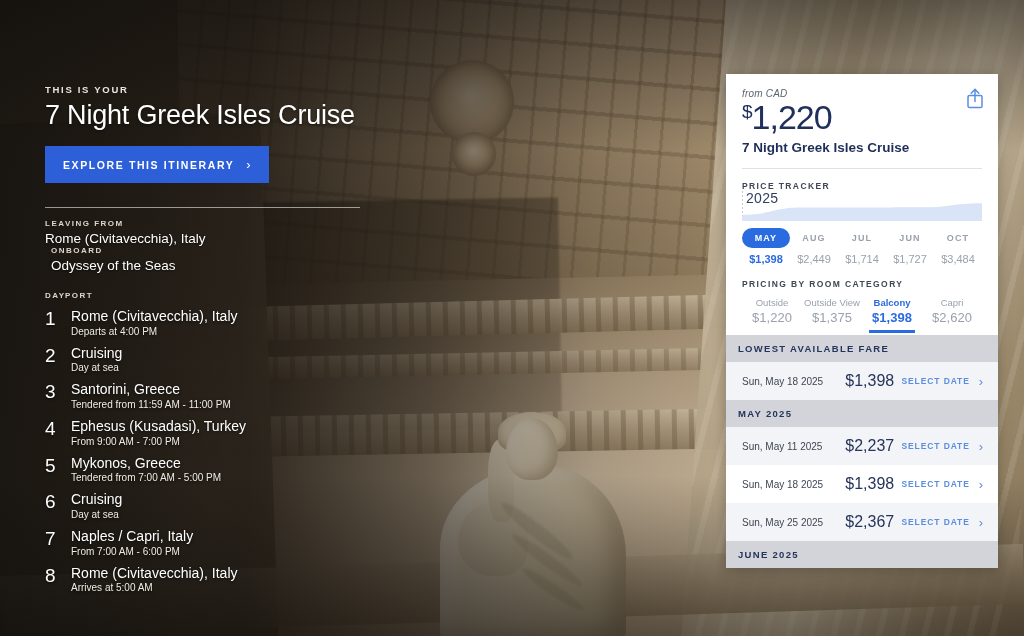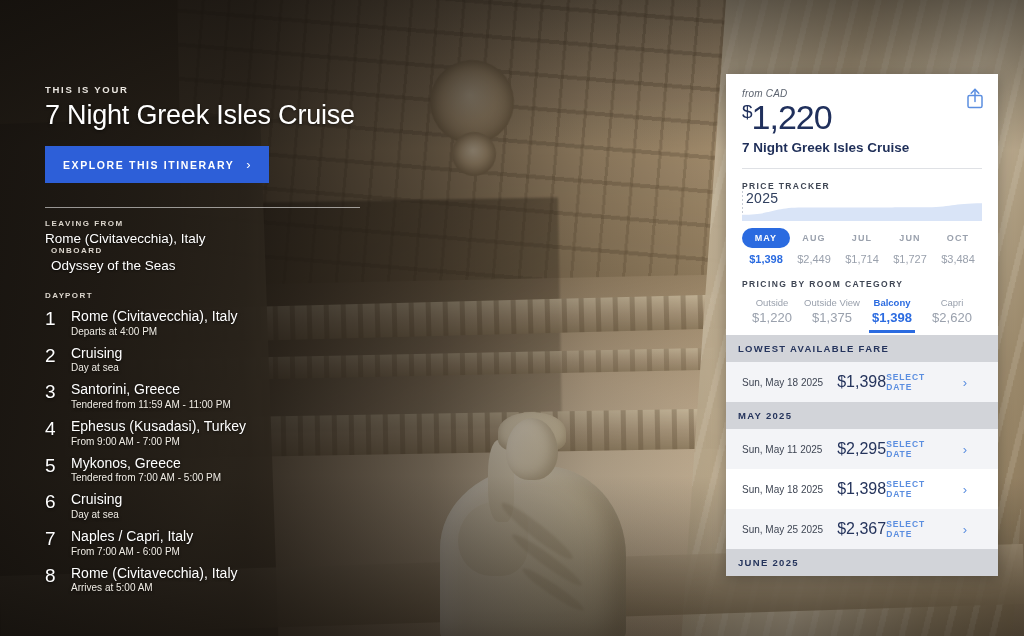--- a/index.html
+++ b/index.html
@@ -191,21 +191,21 @@
   .cat-name { font-size:9.5px; color:#9aa1ad; }
   .cat-price { font-size:13px; color:#9aa1ad; margin-top:2px; }
   .cat.active .cat-name { color:#2b6be0; font-weight:700; }
   .cat.active .cat-price { color:#2b6be0; font-weight:700; }
   .cat.active::after { content:""; position:absolute; left:12%; right:12%; bottom:0;
                        height:3px; background:#2b6be0; }
 
   .grp-hdr { background:#d2d4d9; padding:8px 12px; font-size:9.5px; font-weight:700;
              letter-spacing:1.3px; color:#25345c; text-transform:uppercase; }
 
-  .fare-row { display:flex; align-items:center; padding:10px 30px 10px 16px;
+  .fare-row { display:flex; align-items:center; padding:10px 14px 10px 16px;
               background:#f3f4f7; cursor:pointer; }
   .fare-row.alt { background:#fff; }
   .fare-date { font-size:10px; color:#3f4654; width:96px; }
   .fare-price { flex:1; text-align:center; font-size:16px; color:#25345c; }
   .fare-cta { font-size:8.5px; font-weight:700; letter-spacing:.9px;
               color:#5b8ee0; display:flex; align-items:center; gap:9px; }
   .fare-cta .chev { font-size:13px; font-weight:400; color:#5b8ee0; }
 </style>
 </head>
 <body>
@@ -410,21 +410,21 @@
           <div class="fare-date">Sun, May 18 2025</div>
           <div class="fare-price">$1,398</div>
           <div class="fare-cta">
             <span>SELECT DATE</span>
             <span class="chev">›</span>
           </div>
         </div>
         <div class="grp-hdr">MAY 2025</div>
         <div class="fare-row">
           <div class="fare-date">Sun, May 11 2025</div>
-          <div class="fare-price">$2,295</div>
+          <div class="fare-price">$2,237</div>
           <div class="fare-cta">
             <span>SELECT DATE</span>
             <span class="chev">›</span>
           </div>
         </div>
         <div class="fare-row alt">
           <div class="fare-date">Sun, May 18 2025</div>
           <div class="fare-price">$1,398</div>
           <div class="fare-cta">
             <span>SELECT DATE</span>

